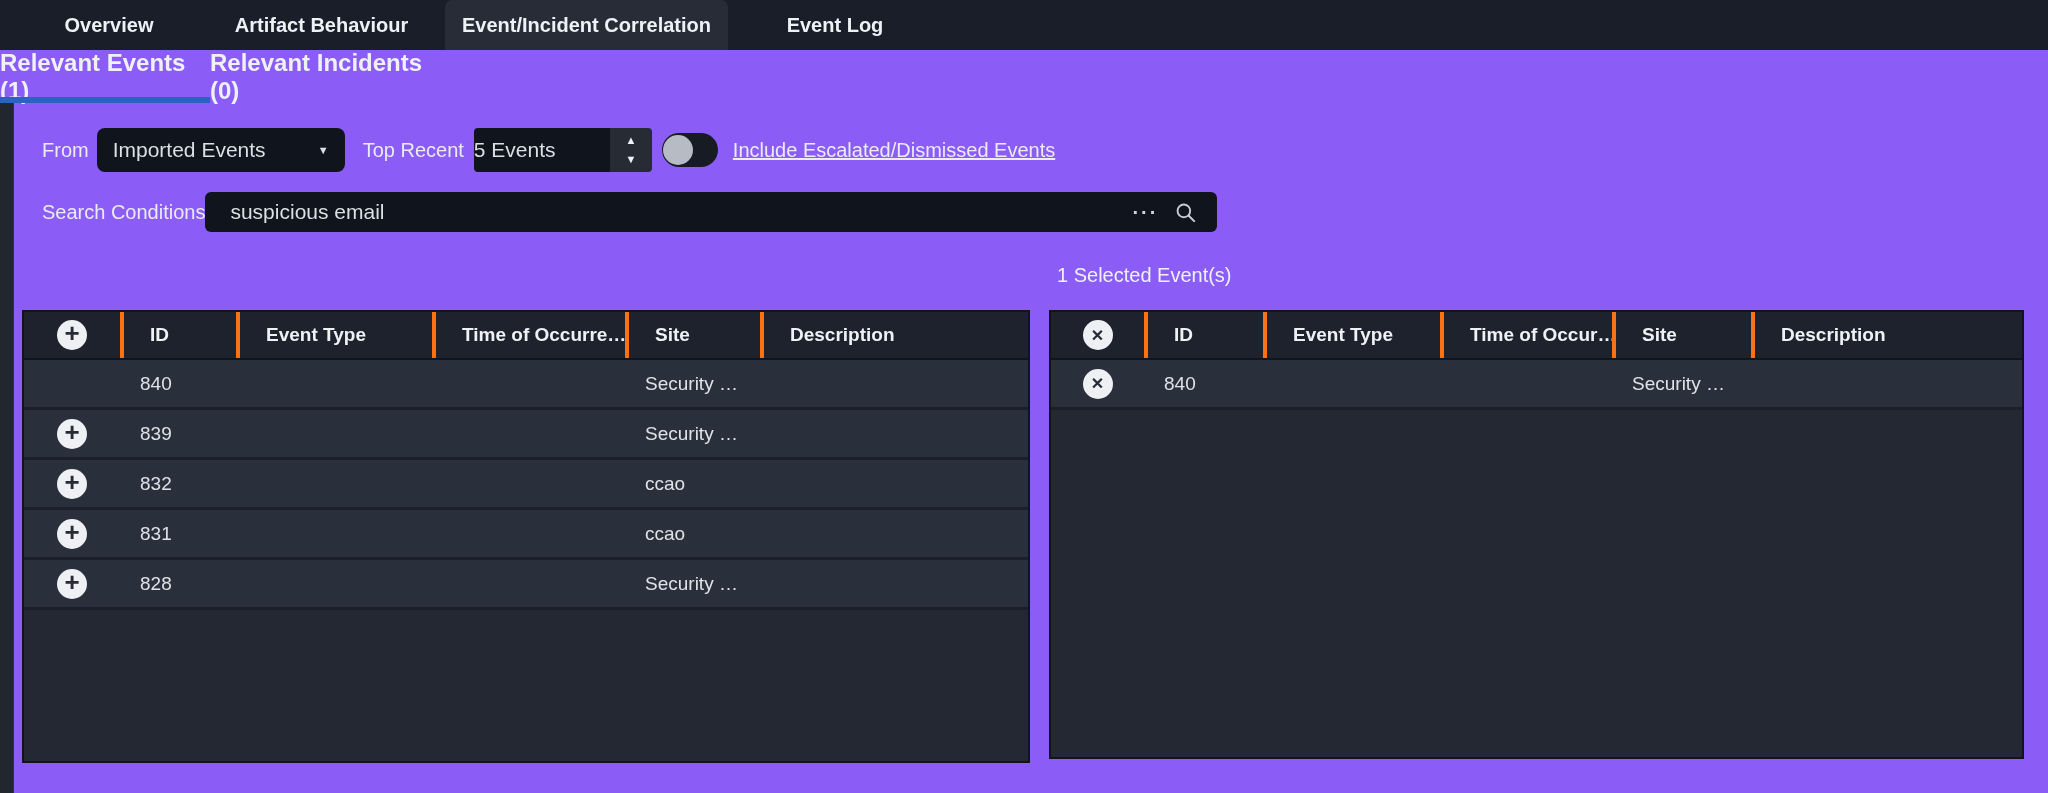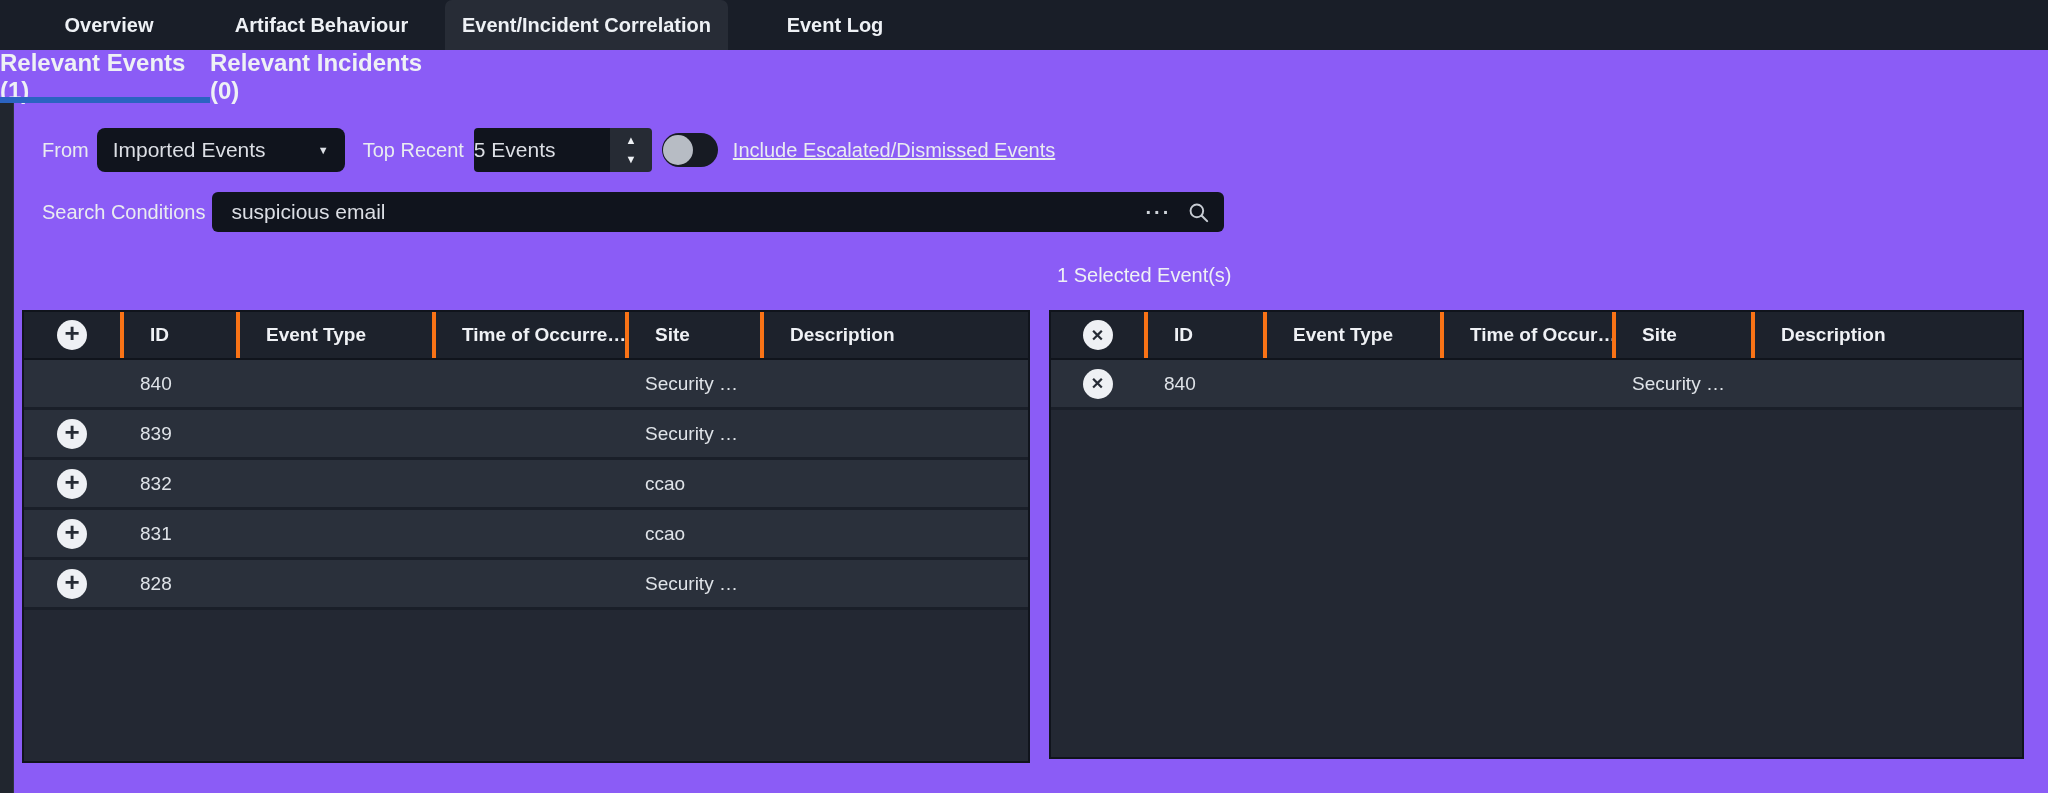--- a/index.html
+++ b/index.html
@@ -61,22 +61,22 @@
     margin-left:10px; width:56px; height:34px; background:#171b23;
     border-radius:17px; position:relative; flex:0 0 auto;
   }
   .knob {
     position:absolute; left:1px; top:2px; width:30px; height:30px;
     border-radius:50%; background:#b7bcc4;
   }
   .lbl.include { margin-left:15px;text-decoration:underline; }
   .row2 { position:absolute; top:192px; left:42px; height:40px; display:flex; align-items:center; }
   .searchbox {
-    margin-left:7px; width:1012px; height:40px; background:#10141d; border-radius:6px;
-    display:flex; align-items:center; padding:0 14px;
+    margin-left:0; width:1012px; height:40px; background:#10141d; border-radius:6px;
+    display:flex; align-items:center; padding:0 20px;
   }
   .searchbox input {
     flex:1; background:transparent; border:none; outline:none;
     font-family:"Liberation Sans", sans-serif; font-size:21px; color:#dcdfe5; padding-left:5px;
   }
   .dots { font-size:20px; font-weight:700; letter-spacing:2px; color:#cfd4da; margin-right:16px; }
   .mag { display:flex; align-items:center; }
   
   .selected {
     position:absolute; top:264px; left:1057px; font-size:20px; color:#eef1f5;

